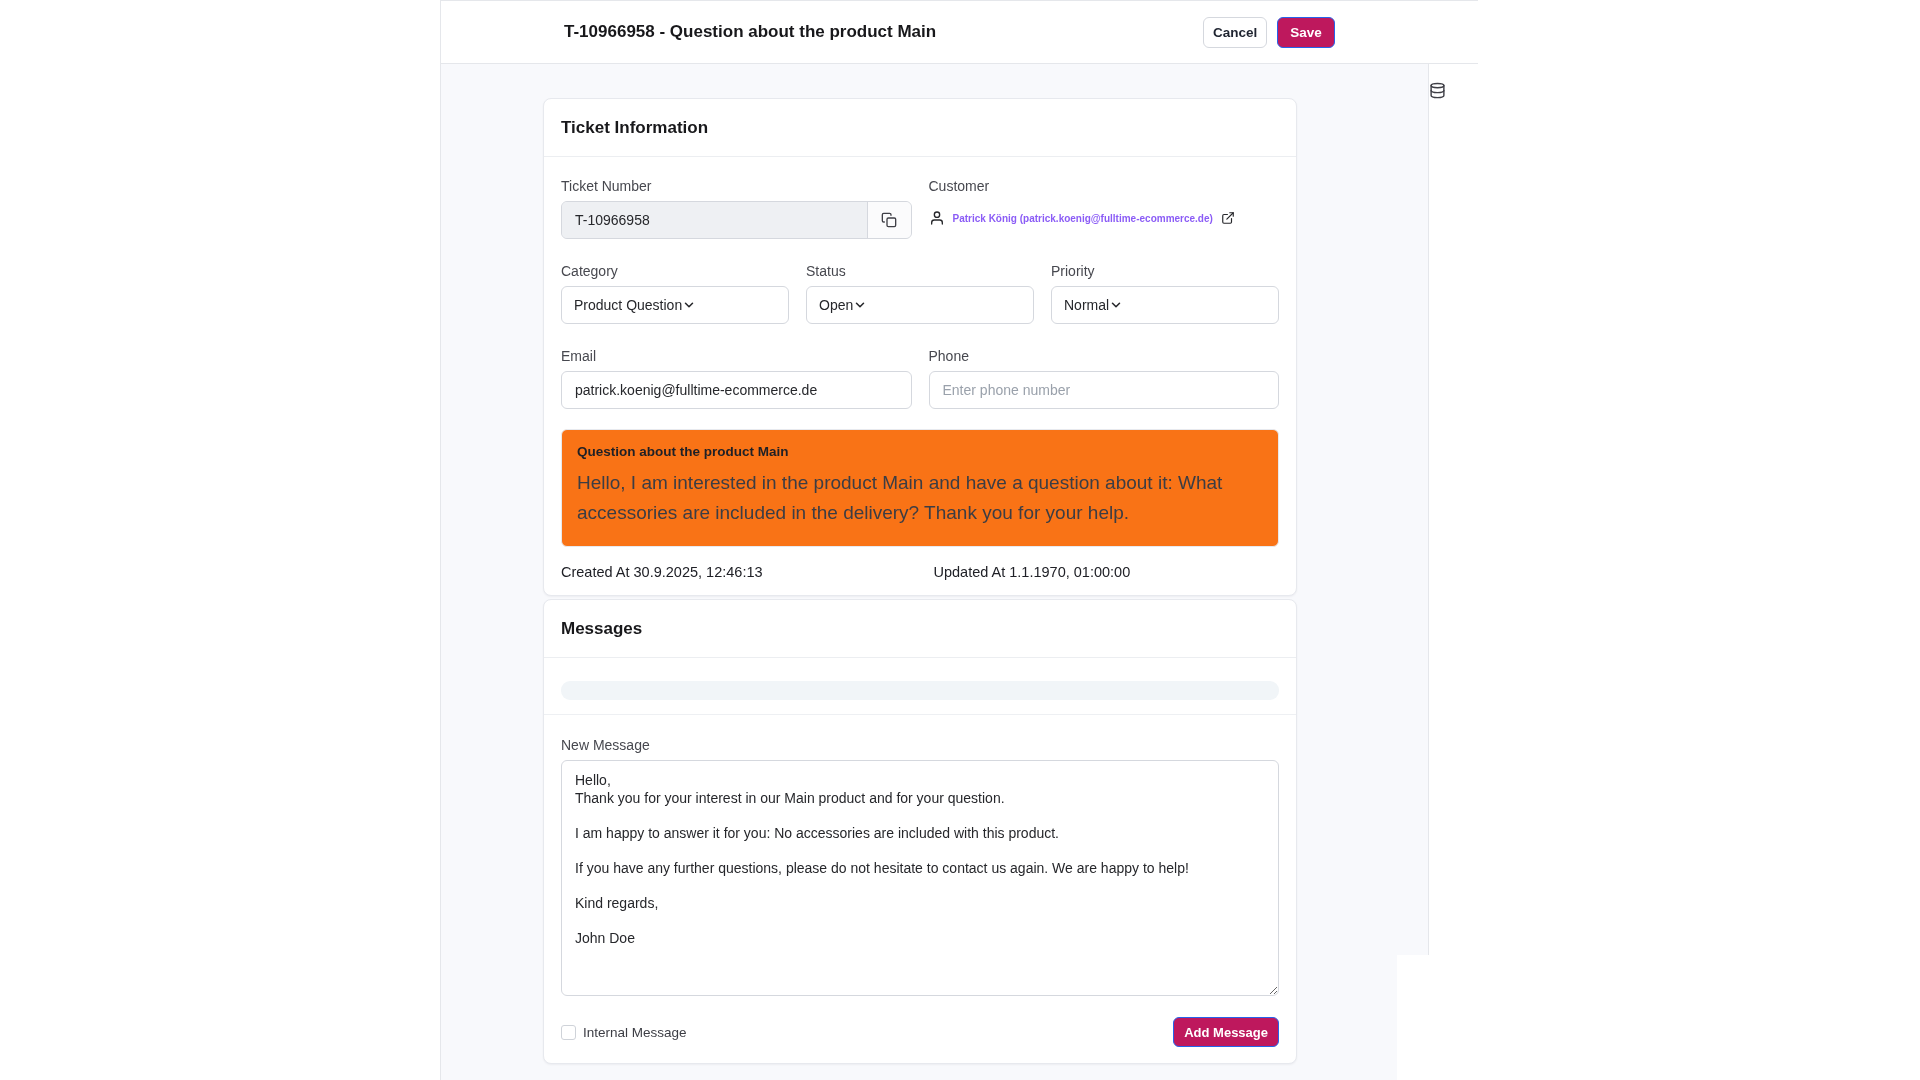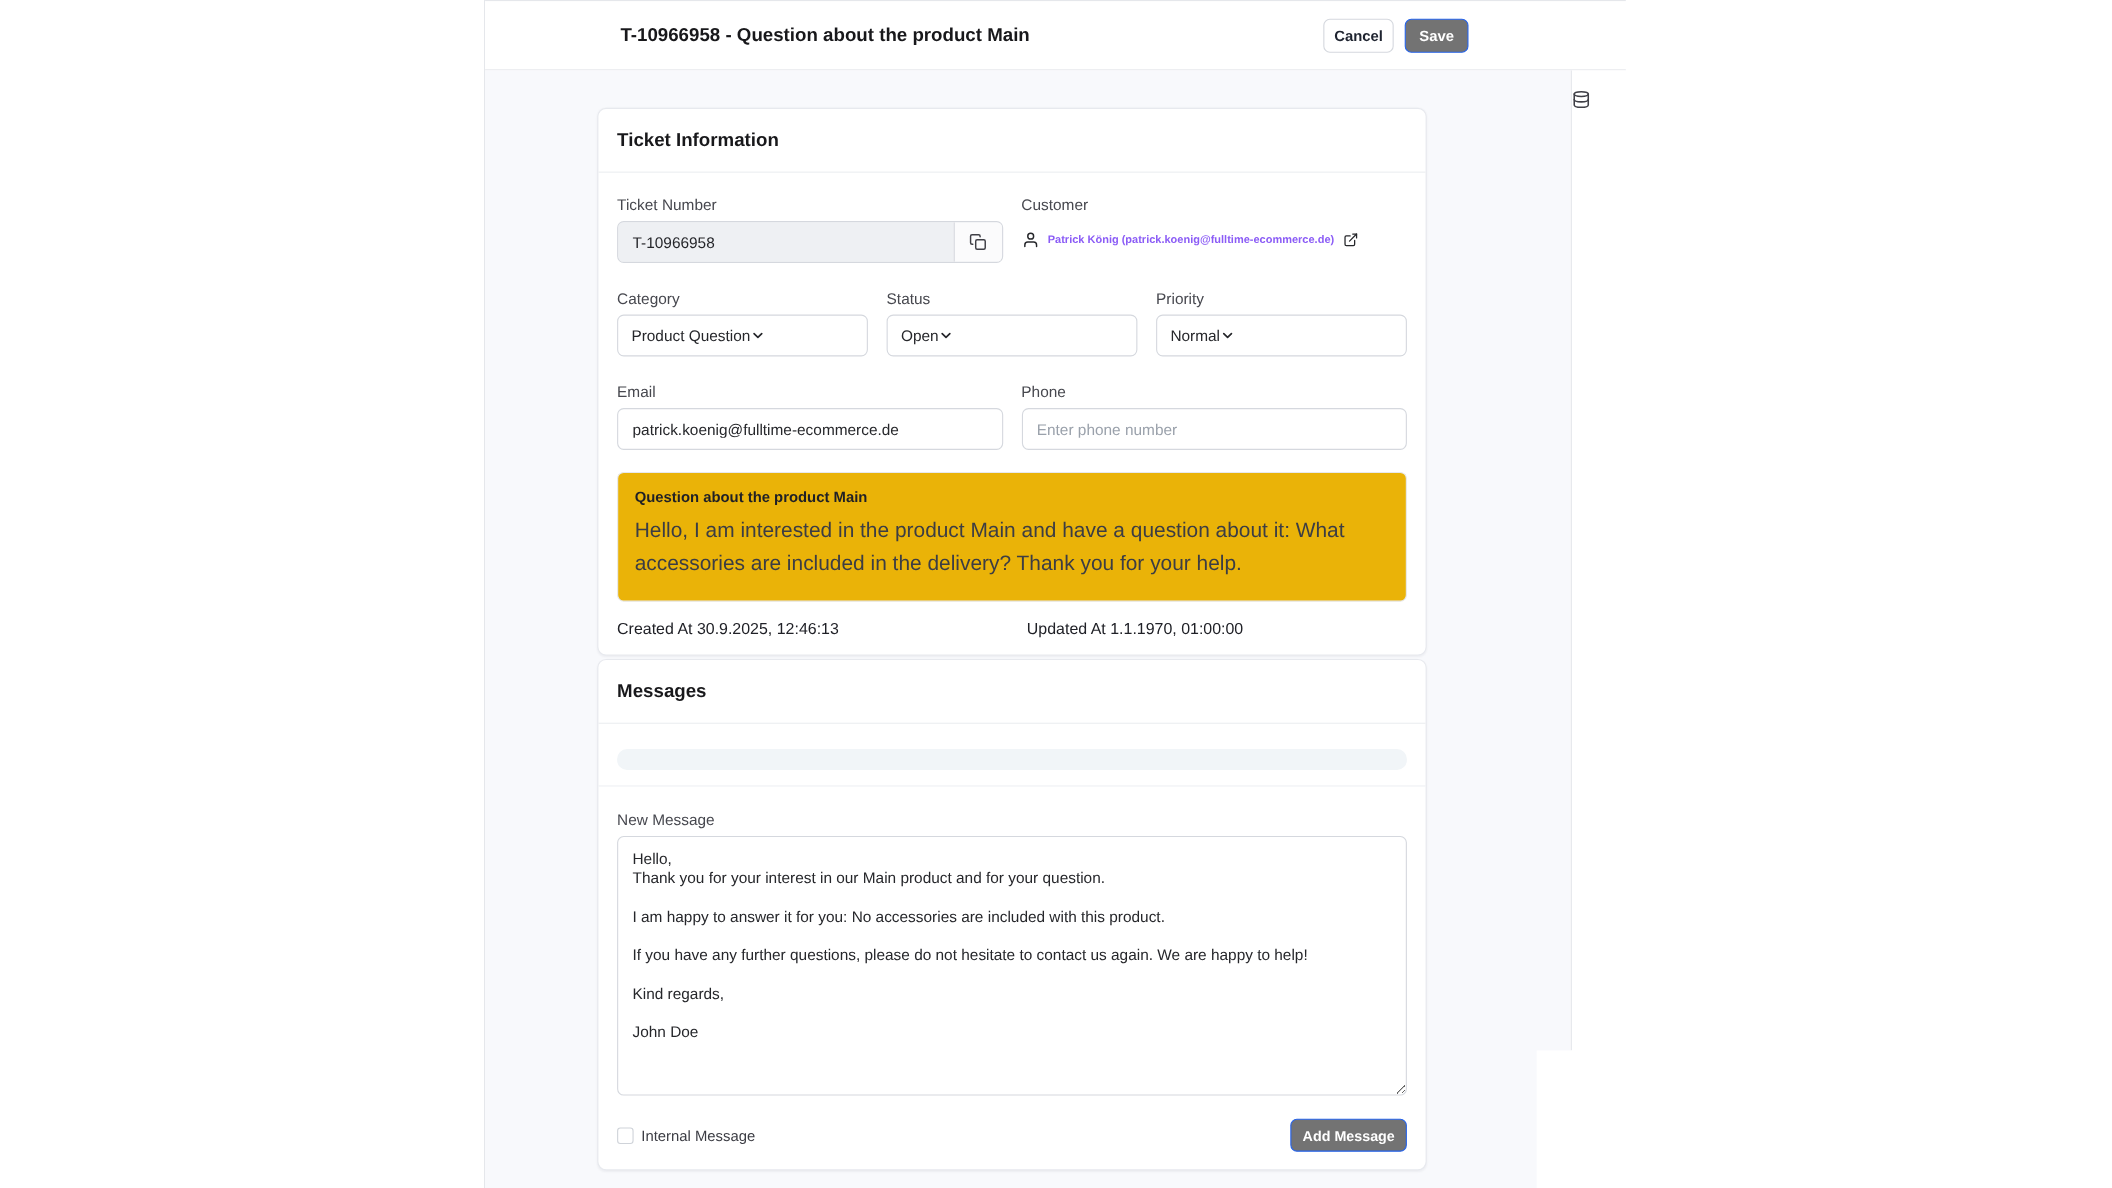--- a/index.html
+++ b/index.html
@@ -12,21 +12,21 @@
   
   .page-header { position:absolute; left:441px; top:0; width:1037px; height:64px;
     background:#fff; border-top:1px solid #e5e7eb; border-bottom:1px solid #e5e7eb; }
   .page-title { position:absolute; left:123px; top:50%; transform:translateY(-50%);
     font-size:17px; font-weight:700; color:#18181b; white-space:nowrap; }
   .header-actions { position:absolute; left:762px; top:16px; display:flex; gap:10px; }
   .btn { height:31px; border-radius:6px; font-size:13.5px; font-weight:700;
     display:inline-flex; align-items:center; justify-content:center; cursor:pointer;
     font-family:inherit; white-space:nowrap; }
   .btn-secondary { background:#fff; border:1px solid #d5d8de; color:#1f2430; padding:0 9px; }
-  .btn-primary { background:#737373; border:1px solid #2563eb; color:#fff; padding:0 12px; }
+  .btn-primary { background:#be185d; border:1px solid #2563eb; color:#fff; padding:0 12px; }
 
   
   .content-area { position:absolute; left:441px; top:64px; width:987px; height:1016px; background:#f8f9fc; }
   .right-rail { position:absolute; left:1428px; top:64px; width:50px; height:891px;
     background:#fff; border-left:1px solid #e5e7eb; }
   .right-rail svg { display:block; margin:18px auto 0; }
   .overlay-rect { position:absolute; left:1397px; top:955px; width:523px; height:125px; background:#fff; }
 
   
   .card { position:absolute; width:754px; background:#fff; border:1px solid #e7e9ee;
@@ -51,21 +51,21 @@
   .input-group { display:flex; height:38px; border:1px solid #d5d8de; border-radius:6px;
     overflow:hidden; background:#eef0f3; }
   .input-group input { flex:1; border:none; background:#eef0f3; padding:0 13px;
     font-size:14px; color:#26272b; outline:none; font-family:inherit; min-width:0; }
   .copy-btn { width:44px; background:#fbfbfc; border:none; border-left:1px solid #d5d8de;
     display:flex; align-items:center; justify-content:center; cursor:pointer; }
 
   .customer-line { display:flex; align-items:center; gap:8px; padding-top:9px; cursor:pointer; }
   .customer-name { font-size:10px; font-weight:700; color:#8b5cf6; }
 
-  .desc-box { margin-top:20px; background:#eab308; border:1px solid #e7e9ee;
+  .desc-box { margin-top:20px; background:#f97316; border:1px solid #e7e9ee;
     border-radius:6px; padding:14px 15px 17px; }
   .desc-title { font-size:13.5px; font-weight:700; color:#1f2026; margin-bottom:9px; }
   .desc-body { font-size:19px; color:#3c3d44; line-height:1.6; }
 
   .meta-row { display:grid; grid-template-columns:1fr 1fr; column-gap:17px; margin-top:17px;gap:27px; }
   .meta { font-size:14.5px; color:#202127; }
 
   
   .messages-empty { padding:23px 17px 14px; border-bottom:1px solid #eef0f3; }
   .skeleton { height:19px; background:#f1f5f8; border-radius:9px; }

